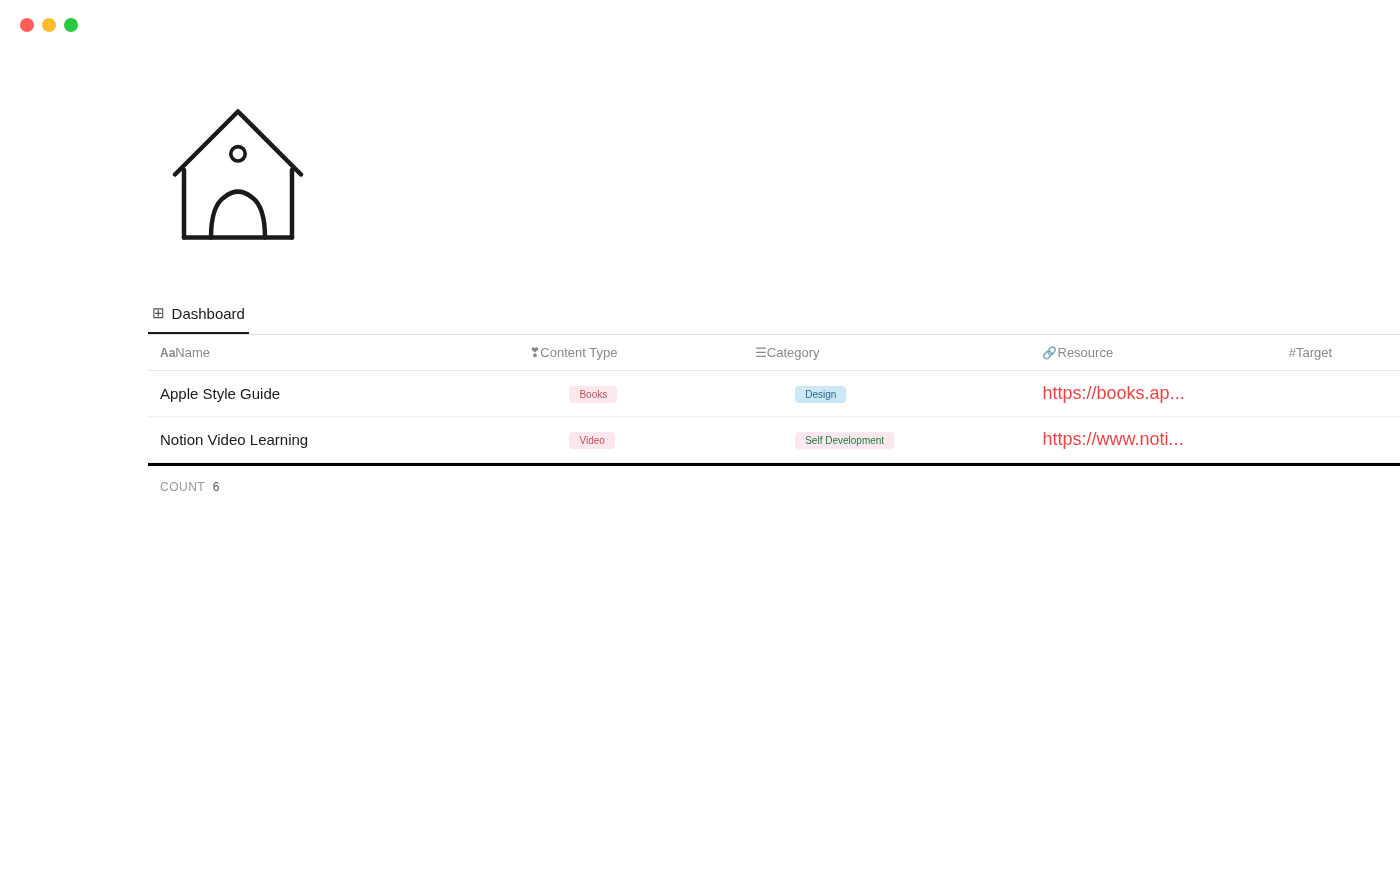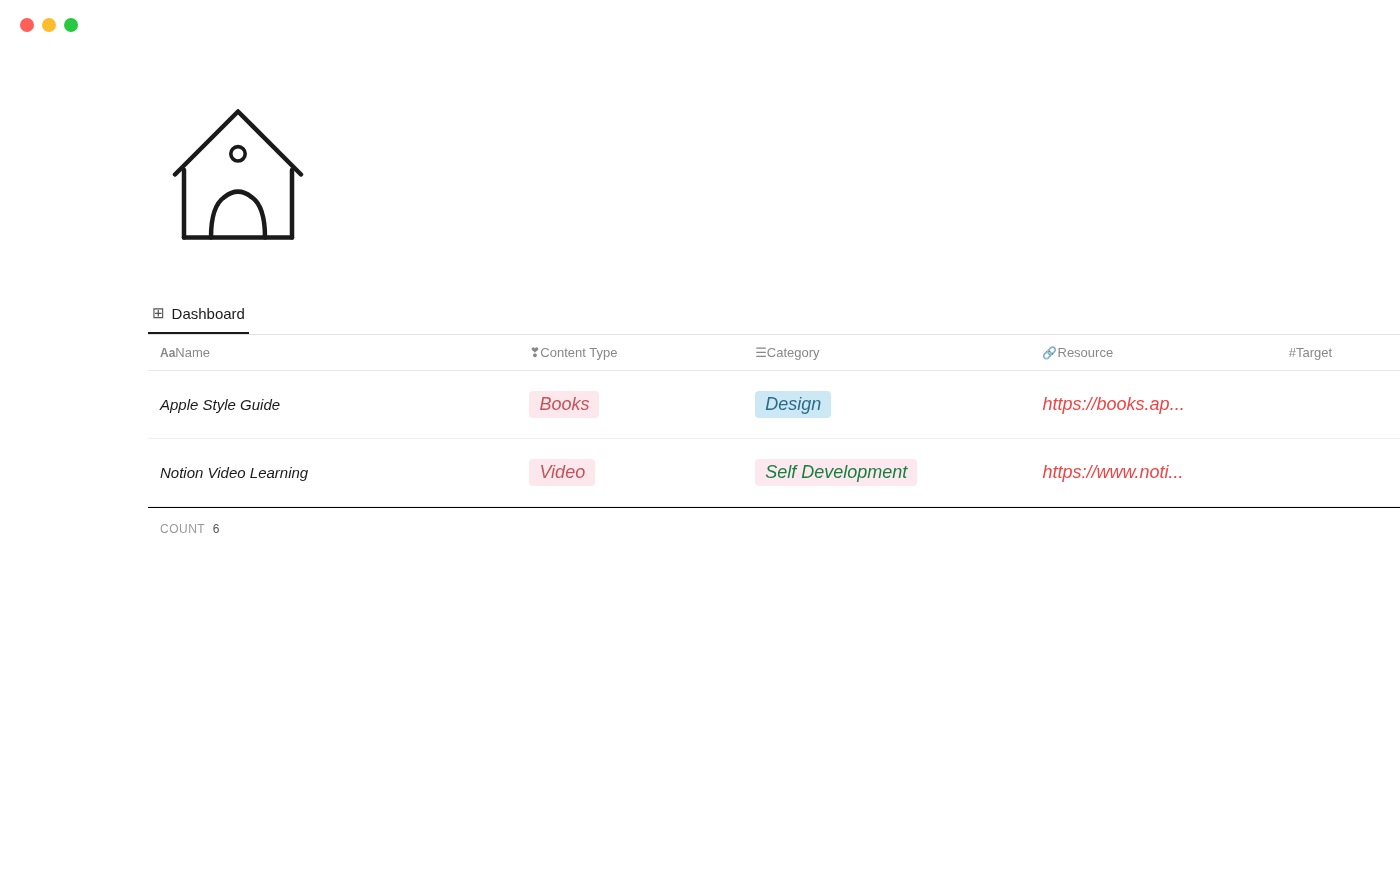--- a/index.html
+++ b/index.html
@@ -109,39 +109,39 @@
     .col-header {
       display: flex;
       align-items: center;
     }
 
     tbody tr {
       border-bottom: 1px solid #f0f0f0;
     }
 
     tbody tr td {
-      padding: 20px 12px;
+      padding: 12px 12px;
       font-size: 14.5px;
       color: #1a1a1a;
       vertical-align: middle;
-      font-style: italic;
     }
 
     .row-name {
       font-weight: 500;
       font-size: 15px;
     }
 
     
     .badge {
       display: inline-block;
       padding: 3px 10px;
       border-radius: 4px;
-      font-size: 18px;
+      font-size: 10px;
       font-weight: 400;
+      margin-left: 40px;
     }
     .badge-books    { background: #fce8ec; color: #c0545a; }
     .badge-articles { background: #ddeeff; color: #4a7ab5; }
     .badge-video    { background: #fce8ec; color: #c0545a; }
 
     .badge-design       { background: #cce8f4; color: #2a6a8a; }
     .badge-product-dev  { background: #fde8e0; color: #c05a3a; }
     .badge-self-dev     { background: #fde8f0; color: #15803d; }
 
     .resource-link {
@@ -150,21 +150,21 @@
     }
 
     
     .count-row {
       padding: 14px 12px;
       font-size: 12px;
       font-weight: 500;
       color: #999;
       letter-spacing: 0.5px;
       text-transform: uppercase;
-      border-top: 1px solid #000000;
+      border-top: 3px solid #000000;
     }
 
     .count-number {
       margin-left: 4px;
       color: #555;
     }
   </style>
 </head>
 <body>
 

